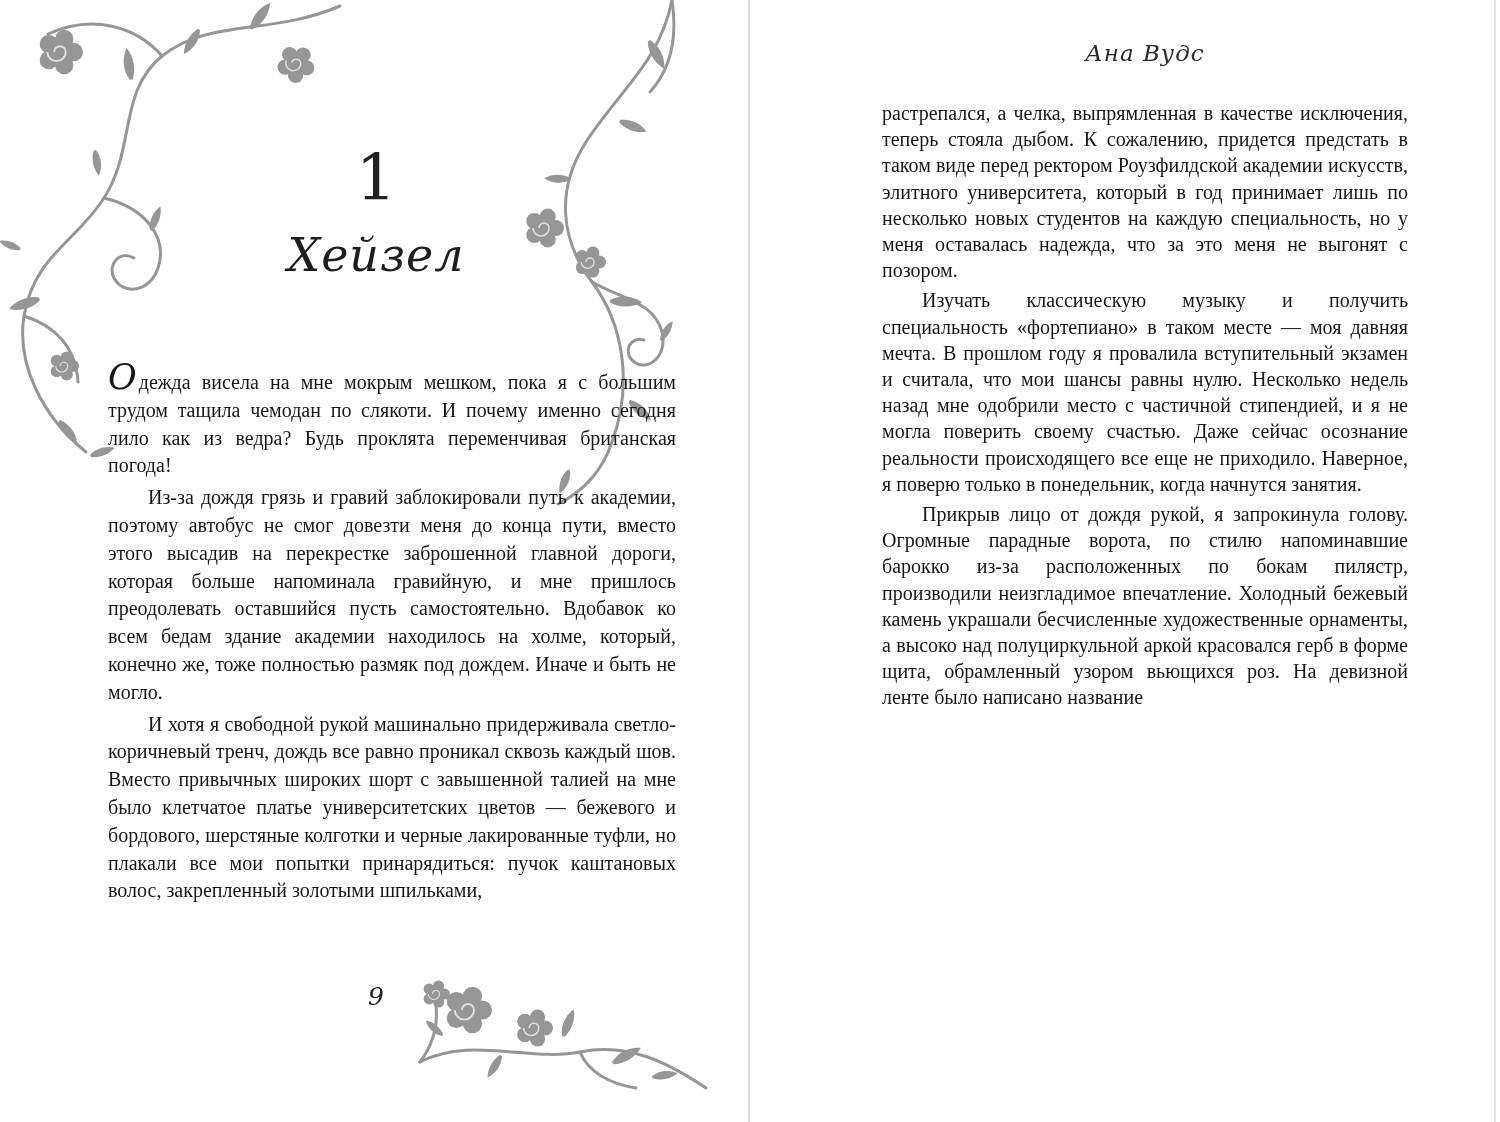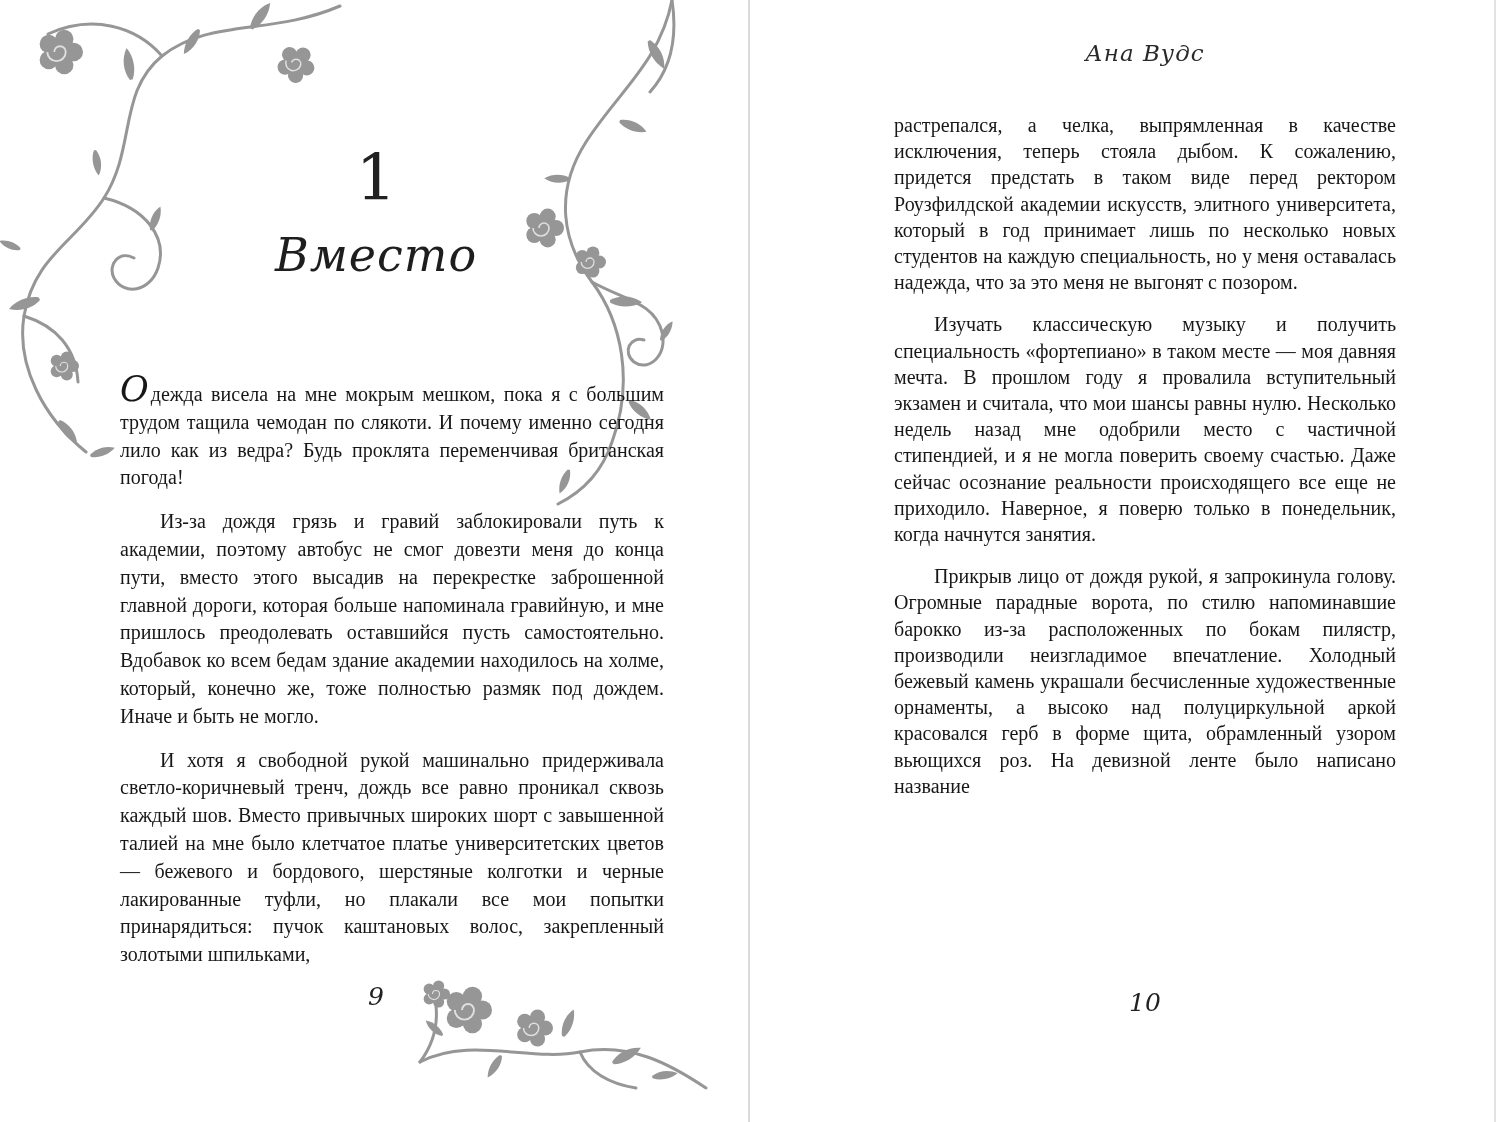--- a/index.html
+++ b/index.html
@@ -45,21 +45,21 @@
 
   .body-block {
     position: absolute;
     text-align: justify;
     font-size: 20px;
     color: #171717;
   }
   .body-block--left  { left: 104px;  top: 360px; width: 576px; line-height: 27.8px; }
   .body-block--right { left: 128px; top: 96px;  width: 534px; line-height: 26.2px; }
 
-  .body-block p { margin: 16px; }
+  .body-block p { margin: 4px; }
   .body-block p.indent { text-indent: 2em; }
   p.opening::first-letter {
     font-size: 175%;
     font-style: italic;
     line-height: 0.75;
     padding-right: 2px;
     font-family: "DejaVu Serif", "Liberation Serif", serif;
   }
 
   .running-header {
@@ -164,21 +164,21 @@
         <use href="#leaf" transform="translate(90,90) rotate(160) scale(0.8)"></use>
         <use href="#leaf" transform="translate(30,70) rotate(-100) scale(0.7)"></use>
       </g>
       <use href="#rose" transform="translate(56,44) scale(1.2)"></use>
       <use href="#rose" transform="translate(122,62) scale(0.95)"></use>
       <use href="#rose" transform="translate(24,28) scale(0.7)"></use>
     </svg>
 
     <div class="chapter-head">
       <div class="chapter-number">1</div>
-      <div class="chapter-title">Вместо</div>
+      <div class="chapter-title">Хейзел</div>
     </div>
 
     <div class="body-block body-block--left">
       <p class="opening">Одежда висела на мне мокрым мешком, пока я с большим трудом тащила чемодан по слякоти. И почему именно сегодня лило как из ведра? Будь проклята переменчивая британская погода!</p>
       <p class="indent">Из-за дождя грязь и гравий заблокировали путь к академии, поэтому автобус не смог довезти меня до конца пути, вместо этого высадив на перекрестке заброшенной главной дороги, которая больше напоминала гравийную, и мне пришлось преодолевать оставшийся пусть самостоятельно. Вдобавок ко всем бедам здание академии находилось на холме, который, конечно же, тоже полностью размяк под дождем. Иначе и быть не могло.</p>
       <p class="indent">И хотя я свободной рукой машинально придерживала светло-коричневый тренч, дождь все равно проникал сквозь каждый шов. Вместо привычных широких шорт с завышенной талией на мне было клетчатое платье университетских цветов — бежевого и бордового, шерстяные колготки и черные лакированные туфли, но плакали все мои попытки принарядиться: пучок каштановых волос, закрепленный золотыми шпильками,</p>
     </div>
 
     <div class="page-number page-number--left">9</div>
   </div>
@@ -187,17 +187,16 @@
 
     <div class="running-header">Ана Вудс</div>
 
     <div class="body-block body-block--right">
       <p>растрепался, а челка, выпрямленная в качестве исключения, теперь стояла дыбом. К сожалению, придется предстать в таком виде перед ректором Роузфилдской академии искусств, элитного университета, который в год принимает лишь по несколько новых студентов на каждую специальность, но у меня оставалась надежда, что за это меня не выгонят с позором.</p>
       <p class="indent">Изучать классическую музыку и получить специальность «фортепиано» в таком месте — моя давняя мечта. В прошлом году я провалила вступительный экзамен и считала, что мои шансы равны нулю. Несколько недель назад мне одобрили место с частичной стипендией, и я не могла поверить своему счастью. Даже сейчас осознание реальности происходящего все еще не приходило. Наверное, я поверю только в понедельник, когда начнутся занятия.</p>
       <p class="indent">Прикрыв лицо от дождя рукой, я запрокинула голову. Огромные парадные ворота, по стилю напоминавшие барокко из-за расположенных по бокам пилястр, производили неизгладимое впечатление. Холодный бежевый камень украшали бесчисленные художественные орнаменты, а высоко над полуциркульной аркой красовался герб в форме щита, обрамленный узором вьющихся роз. На девизной ленте было написано название</p>
     </div>
   </div>
 
-  <div class="page-number page-number--right">10</div>
 
   <div class="gutter-line"></div>
   <div class="edge-line"></div>
 </div>
 
 </body></html>

